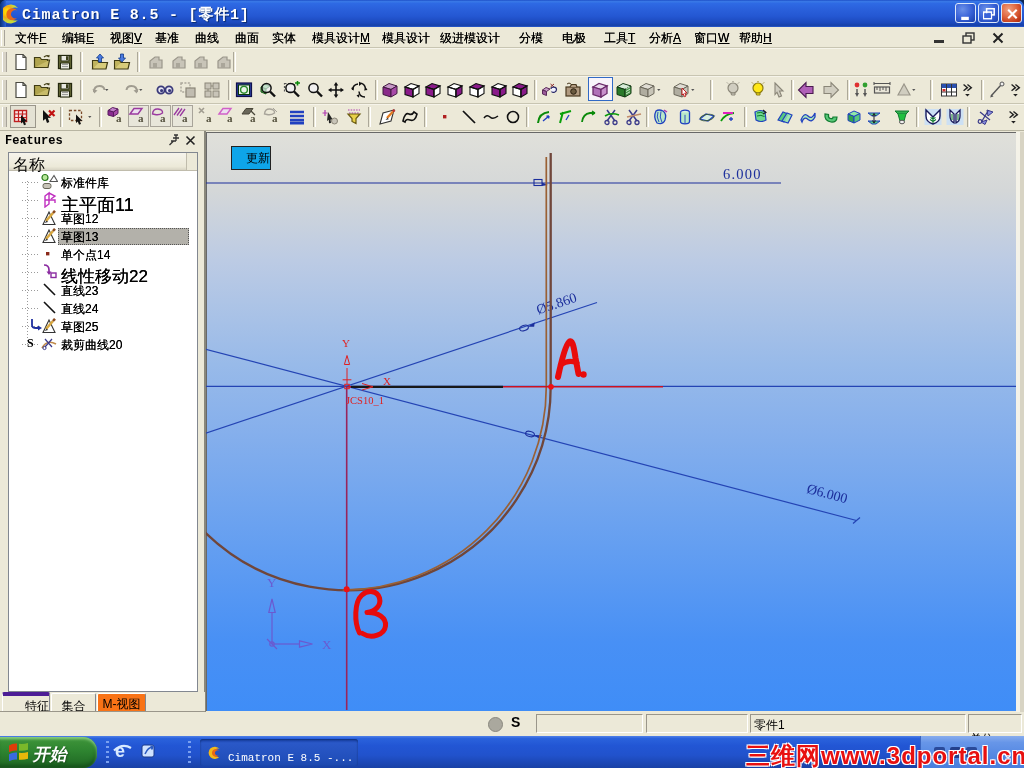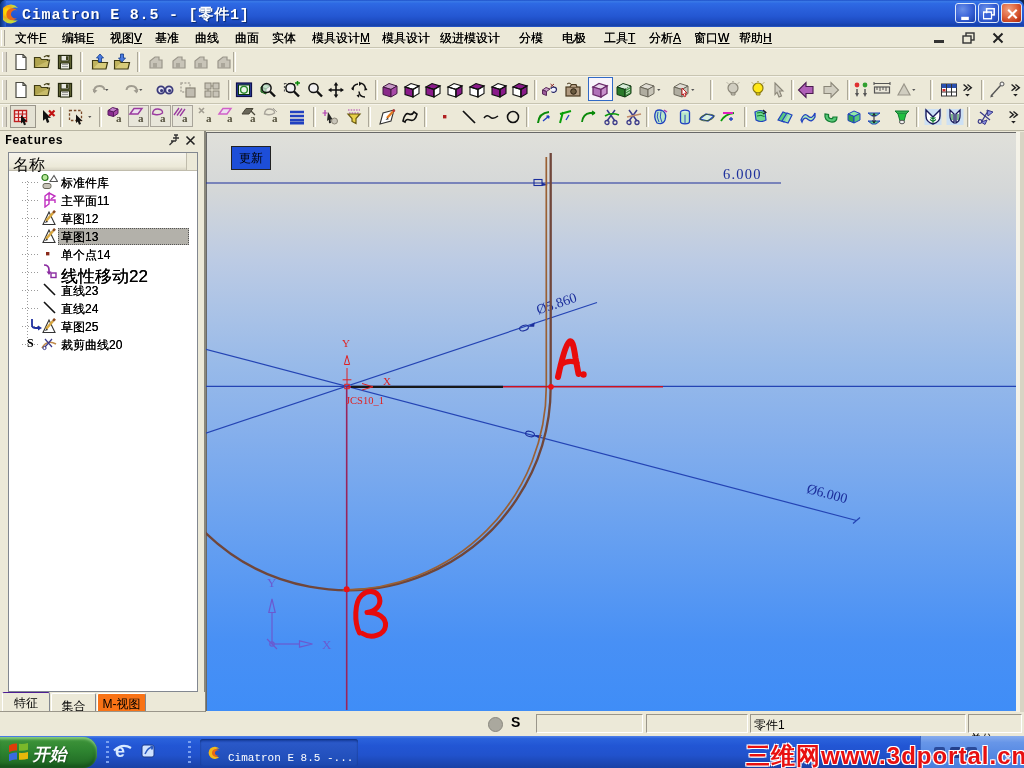--- a/index.html
+++ b/index.html
@@ -555,21 +555,21 @@
     <circle cx="4" cy="4.5" r="3" fill="#b8e89a" stroke="#2a7a1a" stroke-width="1.2"></circle>
     <path d="M9 8.5 L13 2.5 L16.5 8.5 Z" fill="none" stroke="#555" stroke-width="1.1"></path>
     <rect x="2" y="10.5" width="8" height="5" rx="2" fill="#c8c4b8" stroke="#6a675a"></rect>
   </svg>
 <div class="abs" style="left:61px;top:174.5px;font-size:12px;white-space:nowrap;text-shadow:0 0 0.6px #000;">标准件库</div>
 <div class="abs" style="left:22px;top:199.5px;width:16px;height:1px;background-image:repeating-linear-gradient(90deg,#9a9a9a 0,#9a9a9a 1px,transparent 1px,transparent 3px);"></div>
 <svg class="abs" style="left:41px;top:191.0px;width:17px;height:17px" viewBox="0 0 17 17">
     <path d="M4 5 L8 2 V13 L4 16 Z M8 2 L14 5 L10 8" fill="none" stroke="#c030c0" stroke-width="1.4"></path>
     <path d="M4 9 H14 V12" fill="none" stroke="#c030c0" stroke-width="1.4"></path>
   </svg>
-<div class="abs" style="left:61px;top:192.5px;font-size:12px;white-space:nowrap;text-shadow:0 0 0.6px #000;">主平面11</div>
+<div class="abs" style="left:61px;top:192.5px;font-size:18px;white-space:nowrap;text-shadow:0 0 0.6px #000;">主平面11</div>
 <div class="abs" style="left:22px;top:217.5px;width:16px;height:1px;background-image:repeating-linear-gradient(90deg,#9a9a9a 0,#9a9a9a 1px,transparent 1px,transparent 3px);"></div>
 <svg class="abs" style="left:41px;top:209.0px;width:17px;height:17px" viewBox="0 0 17 17">
     <path d="M2 15.5 L8 3 L14 15.5 Z" fill="none" stroke="#333" stroke-width="1.1"></path>
     <path d="M5 12 L12 4" stroke="#d8a840" stroke-width="2.6"></path>
     <path d="M12 4 L14 1.8" stroke="#8a4a20" stroke-width="2.6"></path>
     <path d="M3.5 14 L5.8 11.5 L7 13 Z" fill="#333"></path>
   </svg>
 <div class="abs" style="left:61px;top:210.5px;font-size:12px;white-space:nowrap;text-shadow:0 0 0.6px #000;">草图12</div>
 <div class="abs" style="left:22px;top:235.5px;width:16px;height:1px;background-image:repeating-linear-gradient(90deg,#9a9a9a 0,#9a9a9a 1px,transparent 1px,transparent 3px);"></div>
 <div class="abs" style="left:58px;top:227.5px;width:131px;height:17px;background:#b3b1aa;border:1px dotted #555;box-sizing:border-box;"></div>
@@ -619,21 +619,21 @@
     <path d="M1 13 Q6 4 15 9" fill="none" stroke="#c08a4a" stroke-width="1.6"></path>
     <path d="M4 4 L11 12 M11 4 L4 12" stroke="#3a3a8a" stroke-width="1.2"></path>
     <circle cx="3.5" cy="13" r="1.6" fill="none" stroke="#3a3a8a"></circle>
   </svg>
 <div class="abs" style="left:61px;top:336.5px;font-size:12px;white-space:nowrap;text-shadow:0 0 0.6px #000;">裁剪曲线20</div>
 <div class="abs" style="left:27px;top:335.5px;font-size:12px;font-weight:bold;font-family:'Liberation Serif',serif;">S</div>
 <div class="abs" style="left:204px;top:131px;width:2px;height:581px;background:#8a887c;"></div>
 <div class="abs" style="left:0;top:692px;width:205px;height:22px;background:#ece9d8;"></div>
 <div class="abs" style="left:51px;top:693px;width:45px;height:18px;background:#ece9d8;border:1px solid #828790;border-top:1px solid #fff;border-left:1px solid #fff;border-bottom:none;border-radius:2px 2px 0 0;box-sizing:border-box;text-align:center;font-size:12px;padding-top:4px;">集合</div>
 <div class="abs" style="left:97px;top:693px;width:49px;height:18px;background:#f97316;border:1px solid #828790;border-top:1px solid #fff;border-left:1px solid #fff;border-bottom:none;border-radius:2px 2px 0 0;box-sizing:border-box;text-align:center;font-size:12px;padding-top:2px;">M-视图</div>
-<div class="abs" style="left:2px;top:692px;width:48px;height:19px;background:#ece9d8;border:1px solid #828790;border-top:1px solid #4c1d95;border-left:1px solid #fff;border-bottom:none;border-radius:2px 2px 0 0;box-sizing:border-box;text-align:center;font-size:12px;padding-top:2px;">特征</div>
+<div class="abs" style="left:2px;top:692px;width:48px;height:19px;background:#ece9d8;border:1px solid #828790;border-top:4px solid #4c1d95;border-left:1px solid #fff;border-bottom:none;border-radius:2px 2px 0 0;box-sizing:border-box;text-align:right;font-size:12px;padding-top:2px;">特征</div>
 <div class="abs" style="left:0;top:711px;width:205px;height:1px;background:#9a968a;"></div>
 <div class="abs" style="left:206px;top:132px;width:812px;height:579px;
 background:linear-gradient(180deg,#e0e0da 0%,#d4d7d8 10%,#bccbe4 22%,#98bae9 40%,#85afec 52%,#639ef1 72%,#4890f5 88%,#3f8df7 100%);
 border-top:1px solid #686868;border-left:1px solid #686868;box-sizing:border-box;"></div>
 <div class="abs" style="left:1016px;top:132px;width:4px;height:580px;background:#f4f2e8;"></div>
 <div class="abs" style="left:1020px;top:132px;width:4px;height:580px;background:#d8d4c4;"></div>
 <svg class="abs" style="left:206px;top:132px;width:812px;height:579px;overflow:hidden" viewBox="0 0 812 579">
     <line x1="0" y1="51" x2="575" y2="51" stroke="#1c2f9c" stroke-width="1.2"></line>
     <text x="517" y="47" font-size="14.5" fill="#1c2f9c" font-family="Liberation Serif" letter-spacing="1.2">6.000</text>
     <rect x="328" y="47.5" width="8" height="6" fill="none" stroke="#1c2f9c" stroke-width="1.1"></rect>
@@ -679,21 +679,21 @@
       <line x1="66" y1="481" x2="66" y2="512"></line>
       <path d="M66 467 L62.8 480.5 L69.2 480.5 Z"></path>
       <line x1="66" y1="512" x2="93" y2="512"></line>
       <path d="M106.5 512 L93.5 508.8 L93.5 515.2 Z"></path>
       <circle cx="66" cy="512" r="2.2"></circle>
       <line x1="61" y1="507" x2="71" y2="517"></line>
     </g>
     <text x="61" y="455" font-size="13" fill="#6a5ad0" font-family="Liberation Serif">Y</text>
     <text x="116" y="517" font-size="13" fill="#6a5ad0" font-family="Liberation Serif">X</text>
   </svg>
-<div class="abs" style="left:231px;top:146px;width:40px;height:24px;background:#1d4ed8;border:1.5px solid #222;box-sizing:border-box;text-align:center;font-size:12px;padding-top:3px;">更新</div>
+<div class="abs" style="left:231px;top:146px;width:40px;height:24px;background:#0ea5e9;border:1.5px solid #222;box-sizing:border-box;text-align:right;font-size:12px;padding-top:3px;">更新</div>
 <div class="abs" style="left:0;top:712px;width:1024px;height:24px;background:#ece9d8;"></div>
 <div class="abs" style="left:488px;top:717px;width:13px;height:13px;border-radius:50%;background:#aaa89e;border:1px solid #8a887e;"></div>
 <div class="abs" style="left:511px;top:714px;font-size:14px;font-weight:bold;color:#000;">S</div>
 <div class="abs" style="left:536px;top:714px;width:107px;height:19px;background:#ece9d8;border:1px solid;border-color:#9a968a #fff #fff #9a968a;box-sizing:border-box;font-size:12px;padding:2px 0 0 3px;"></div>
 <div class="abs" style="left:646px;top:714px;width:102px;height:19px;background:#ece9d8;border:1px solid;border-color:#9a968a #fff #fff #9a968a;box-sizing:border-box;font-size:12px;padding:2px 0 0 3px;"></div>
 <div class="abs" style="left:750px;top:714px;width:216px;height:19px;background:#ece9d8;border:1px solid;border-color:#9a968a #fff #fff #9a968a;box-sizing:border-box;font-size:12px;padding:2px 0 0 3px;">零件1</div>
 <div class="abs" style="left:968px;top:714px;width:54px;height:19px;background:#ece9d8;border:1px solid;border-color:#9a968a #fff #fff #9a968a;box-sizing:border-box;font-size:12px;padding:2px 0 0 3px;"></div>
 <div class="abs" style="left:970px;top:731px;font-size:12px;">单位: <span style="font-family:'Liberation Mono',monospace;font-size:11px">mm</span></div>
 <div class="abs" style="left:0;top:736px;width:1024px;height:32px;background:
 linear-gradient(180deg,#5080e8 0%,#2a62dc 8%,#2256d4 30%,#2152cc 60%,#1c47b4 85%,#1941a5 100%);"></div>

